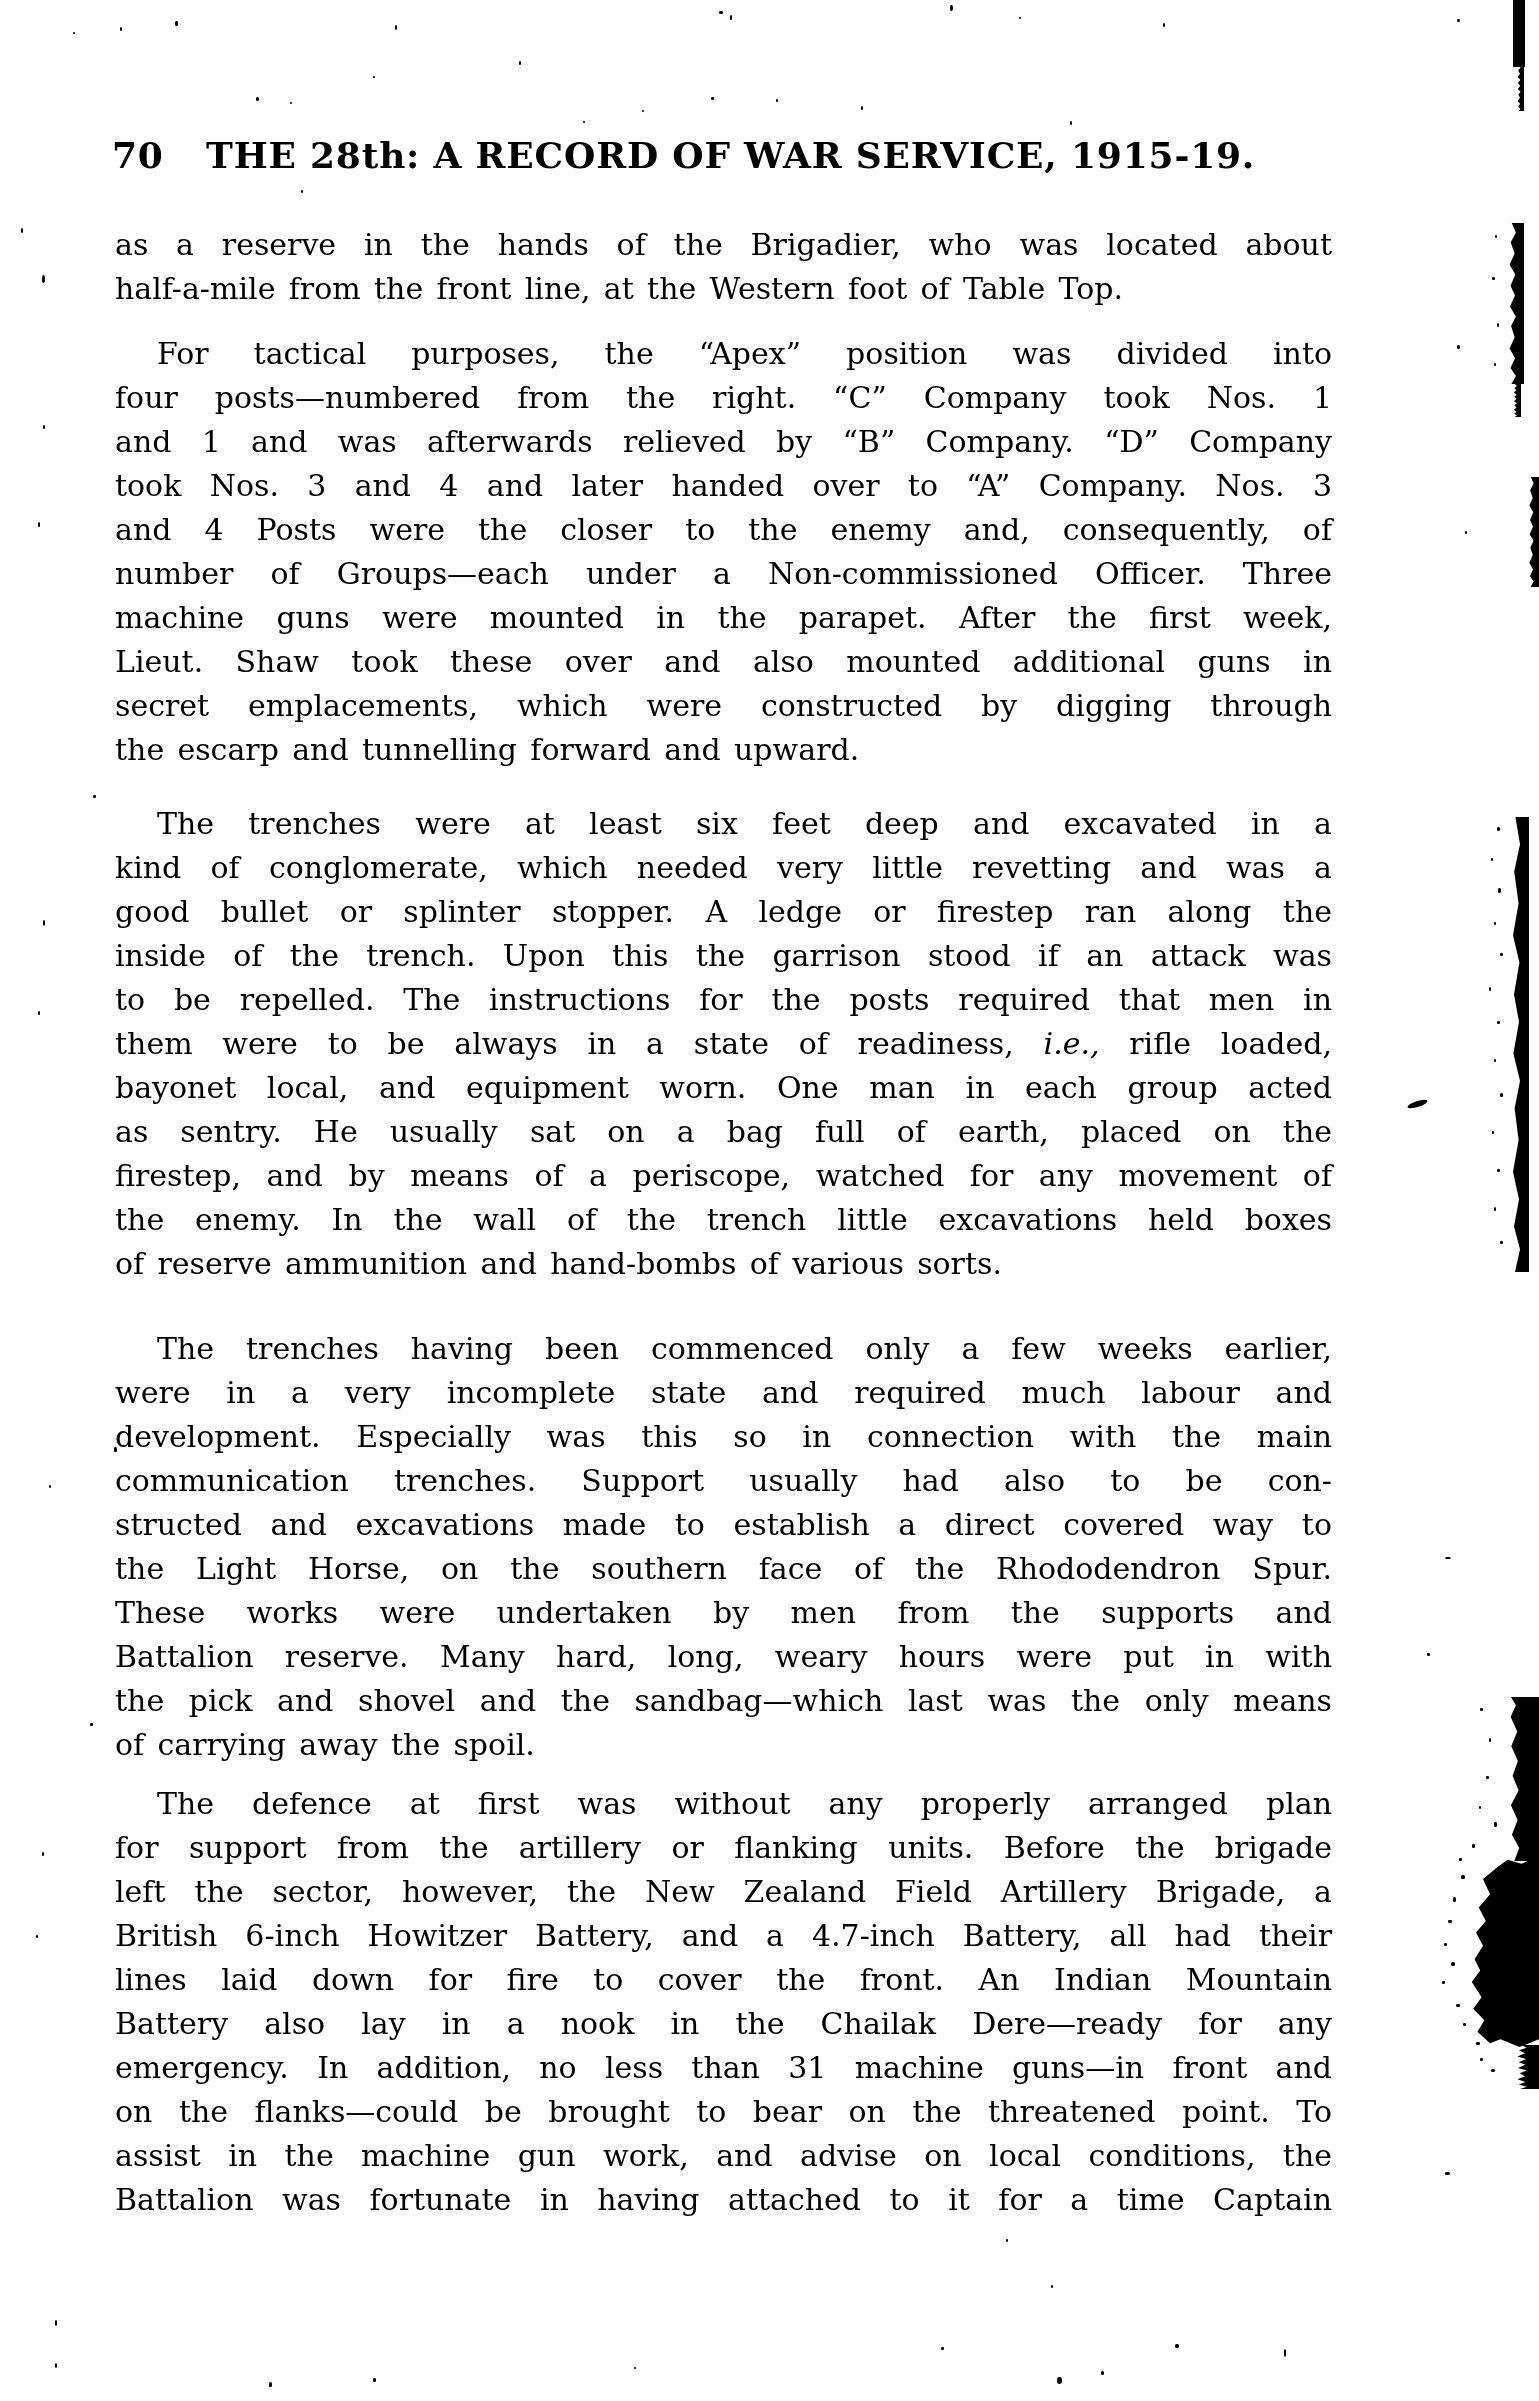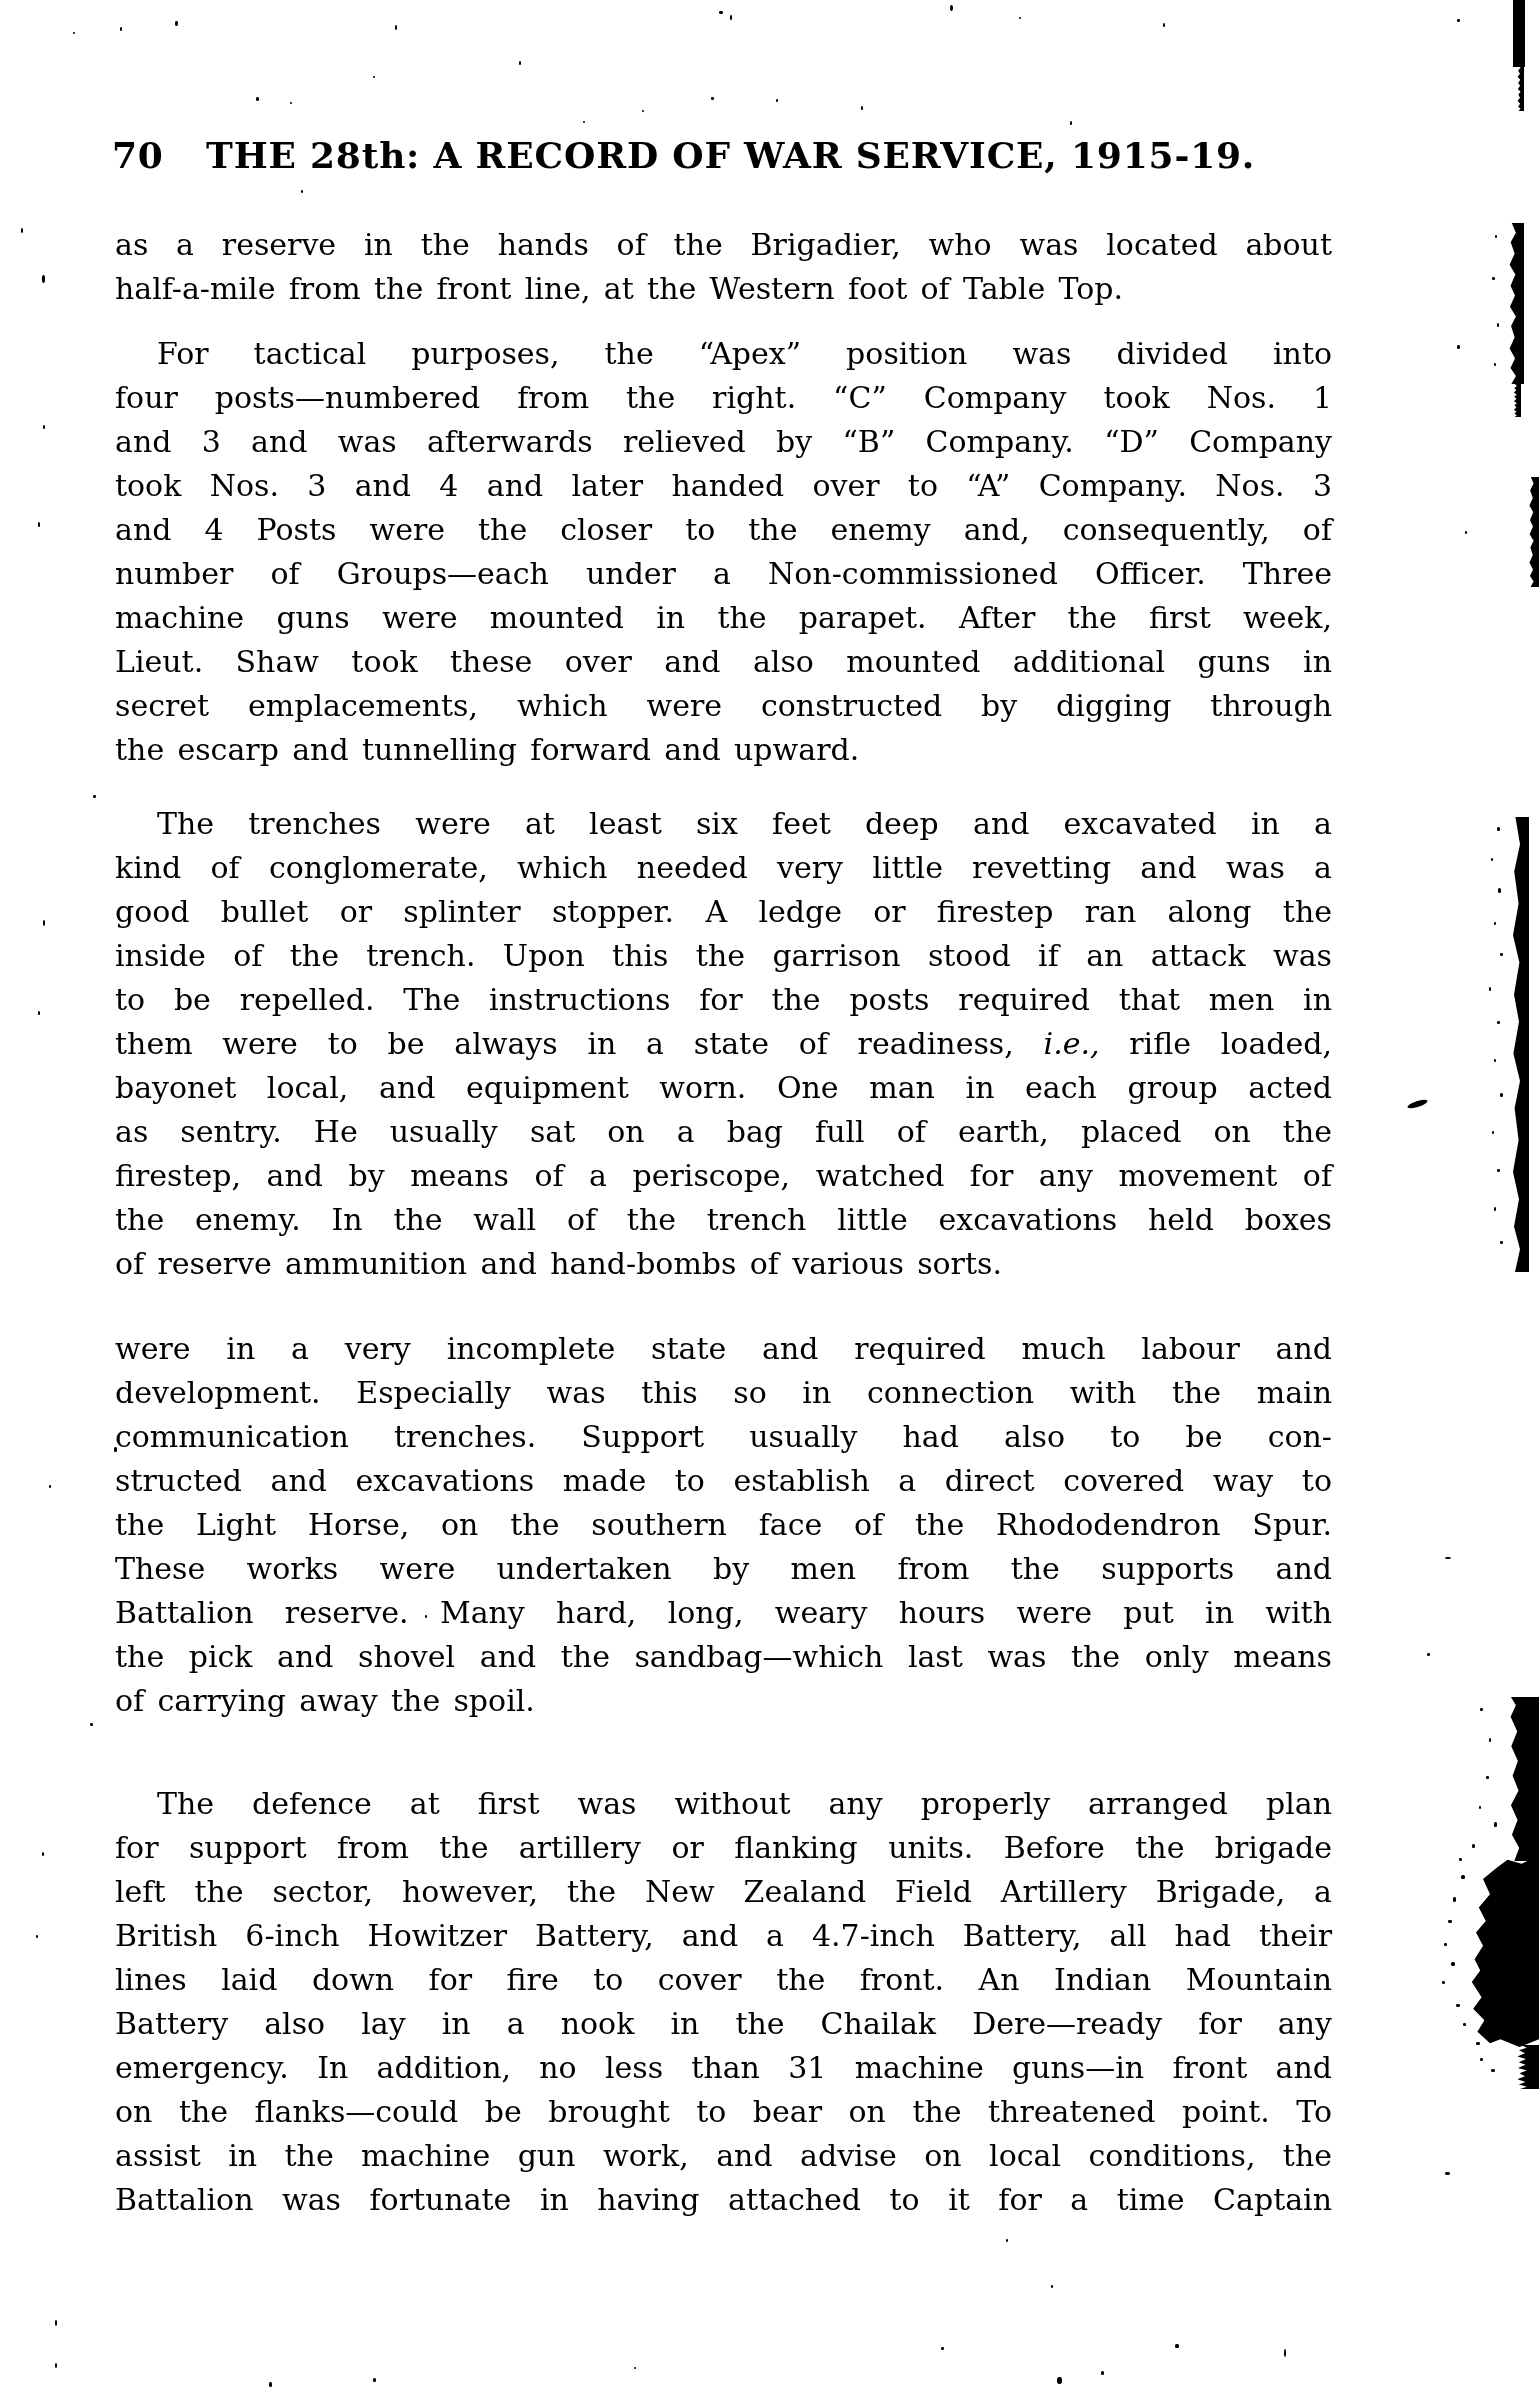--- a/index.html
+++ b/index.html
@@ -55,21 +55,21 @@
   </div>
 
   <div class="textblock" id="textblock">
       <div class="paragraph" style="top: 223px;">
         <div class="tl">as a reserve in the hands of the Brigadier, who was located about</div>
         <div class="tl short">half-a-mile from the front line, at the Western foot of Table Top.</div>
       </div>
       <div class="paragraph" style="top: 332px;">
         <div class="tl ind">For tactical purposes, the “Apex” position was divided into</div>
         <div class="tl">four posts—numbered from the right. “C” Company took Nos. 1</div>
-        <div class="tl">and 3 and was afterwards relieved by “B” Company. “D” Company</div>
+        <div class="tl">and 1 and was afterwards relieved by “B” Company. “D” Company</div>
         <div class="tl">took Nos. 3 and 4 and later handed over to “A” Company. Nos. 3</div>
         <div class="tl">and 4 Posts were the closer to the enemy and, consequently, of</div>
         <div class="tl">number of Groups—each under a Non-commissioned Officer. Three</div>
         <div class="tl">machine guns were mounted in the parapet. After the first week,</div>
         <div class="tl">Lieut. Shaw took these over and also mounted additional guns in</div>
         <div class="tl">secret emplacements, which were constructed by digging through</div>
         <div class="tl short">the escarp and tunnelling forward and upward.</div>
       </div>
       <div class="paragraph" style="top: 802px;">
         <div class="tl ind">The trenches were at least six feet deep and excavated in a</div>
@@ -78,20 +78,21 @@
         <div class="tl">inside of the trench. Upon this the garrison stood if an attack was</div>
         <div class="tl">to be repelled. The instructions for the posts required that men in</div>
         <div class="tl">them were to be always in a state of readiness, <i>i.e.,</i> rifle loaded,</div>
         <div class="tl">bayonet local, and equipment worn. One man in each group acted</div>
         <div class="tl">as sentry. He usually sat on a bag full of earth, placed on the</div>
         <div class="tl">firestep, and by means of a periscope, watched for any movement of</div>
         <div class="tl">the enemy. In the wall of the trench little excavations held boxes</div>
         <div class="tl short">of reserve ammunition and hand-bombs of various sorts.</div>
       </div>
       <div class="paragraph" style="top: 1327px;">
+        <div class="tl ind">The trenches having been commenced only a few weeks earlier,</div>
         <div class="tl">were in a very incomplete state and required much labour and</div>
         <div class="tl">development. Especially was this so in connection with the main</div>
         <div class="tl">communication trenches. Support usually had also to be con-</div>
         <div class="tl">structed and excavations made to establish a direct covered way to</div>
         <div class="tl">the Light Horse, on the southern face of the Rhododendron Spur.</div>
         <div class="tl">These works were undertaken by men from the supports and</div>
         <div class="tl">Battalion reserve. Many hard, long, weary hours were put in with</div>
         <div class="tl">the pick and shovel and the sandbag—which last was the only means</div>
         <div class="tl short">of carrying away the spoil.</div>
       </div>

